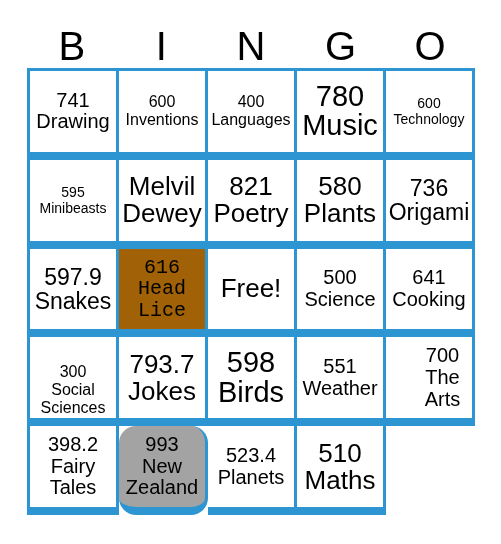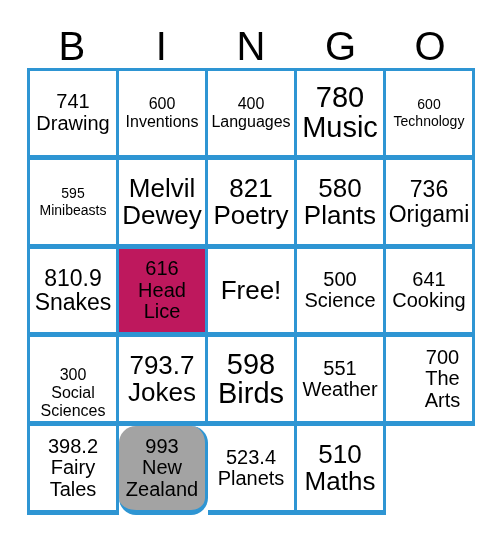--- a/index.html
+++ b/index.html
@@ -54,21 +54,21 @@
     grid-template-columns: repeat(5, 1fr);
     grid-template-rows: repeat(5, 1fr);
     border-top: 3px solid #2E95D3;
     border-left: 3px solid #2E95D3;
     background: #ffffff;
   }
 
   .cell {
     box-sizing: border-box;
     border-right: 3px solid #2E95D3;
-    border-bottom: 5px solid #0369a1;
+    border-bottom: 8px solid #0369a1;
     background: #ffffff;
     display: flex;
     align-items: center;
     justify-content: center;
     text-align: center;
     overflow: hidden;
     padding: 1px 2px;
   }
 
   .cell-text {
@@ -139,24 +139,24 @@
     <div class="cell" style="border-right-color: rgb(46, 149, 211); border-bottom-color: rgb(46, 149, 211); background: rgb(255, 255, 255);">
         <span class="cell-text fs-xl">580
 Plants</span>
       </div>
     <div class="cell" style="border-right-color: rgb(46, 149, 211); border-bottom-color: rgb(46, 149, 211); background: rgb(255, 255, 255);">
         <span class="cell-text fs-lg">736
 Origami</span>
       </div>
 
     <div class="cell" style="border-right-color: rgb(46, 149, 211); border-bottom-color: rgb(46, 149, 211); background: rgb(255, 255, 255);">
-        <span class="cell-text fs-lg">810.9
+        <span class="cell-text fs-lg">597.9
 Snakes</span>
       </div>
-    <div class="cell" style="border-right-color: rgb(46, 149, 211); border-bottom-color: rgb(46, 149, 211); background: #be185d;">
+    <div class="cell" style="border-right-color: rgb(46, 149, 211); border-bottom-color: rgb(46, 149, 211); background: #a16207; font-family: Liberation Mono, monospace;">
         <span class="cell-text fs-md">616
 Head
 Lice</span>
       </div>
     <div class="cell" style="border-right-color: rgb(46, 149, 211); border-bottom-color: rgb(46, 149, 211); background: rgb(255, 255, 255);">
         <span class="cell-text fs-xl">Free!</span>
       </div>
     <div class="cell" style="border-right-color: rgb(46, 149, 211); border-bottom-color: rgb(46, 149, 211); background: rgb(255, 255, 255);">
         <span class="cell-text fs-md">500
 Science</span>

